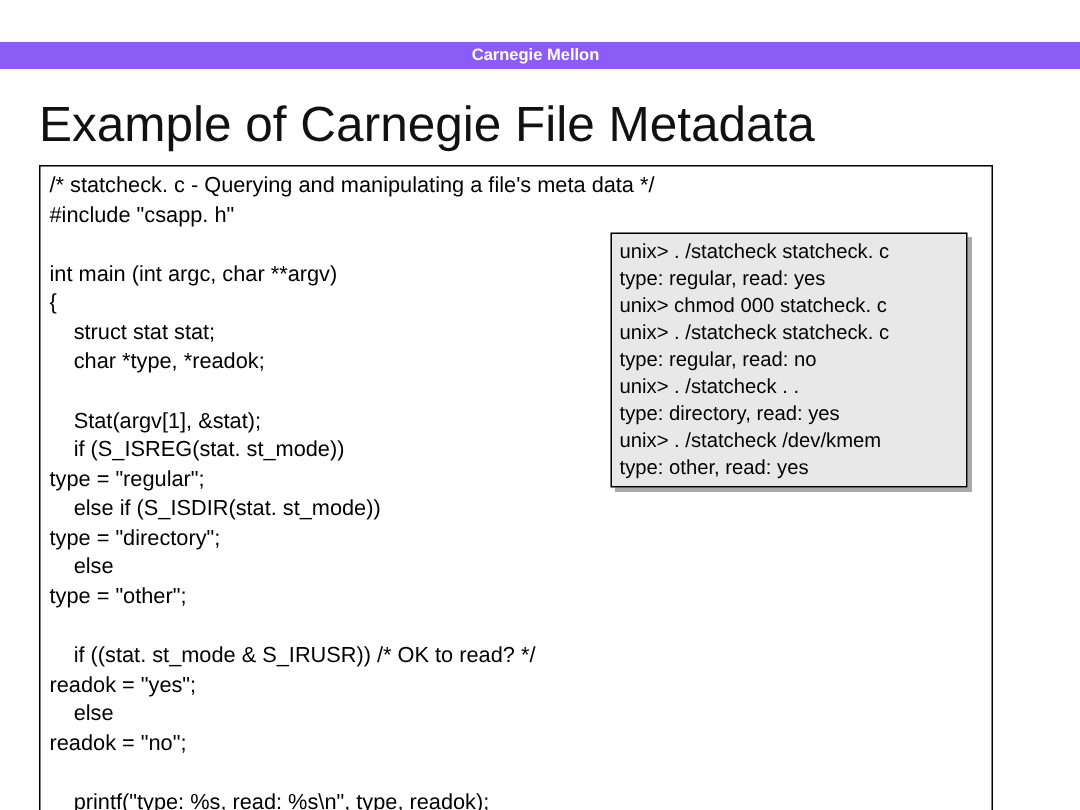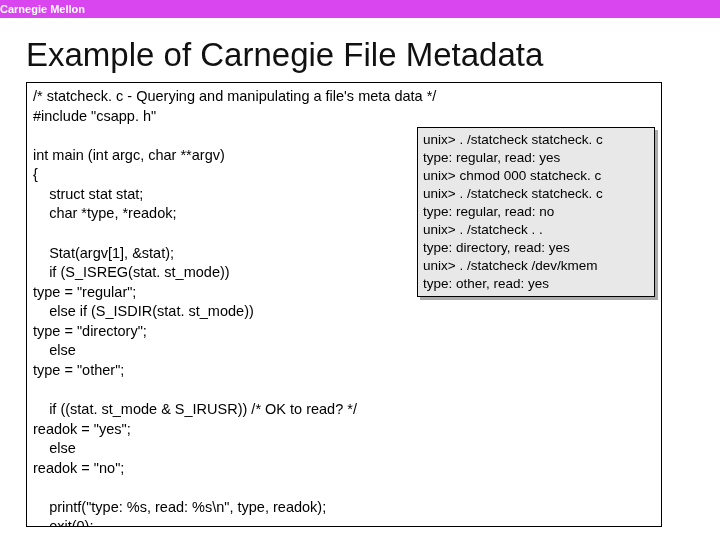--- a/index.html
+++ b/index.html
@@ -5,26 +5,27 @@
   html, body {
     margin: 0;
     padding: 0;
     width: 720px;
     height: 540px;
     font-family: Arial, Helvetica, sans-serif;
     background: #ffffff;
     overflow: hidden;
   }
   .top-bar {
-    background: #d946ef;
+    background: #8b5cf6;
     height: 18px;
     display: flex;
-    justify-content: flex-start;
+    justify-content: center;
     align-items: center;
     padding-right: 6px;
+    margin-top: 28px;
   }
   .top-bar span {
     color: #ffffff;
     font-size: 11px;
     font-weight: bold;
   }
   .title {
     font-size: 33px;
     font-weight: normal;
     color: #111;
@@ -52,21 +53,21 @@
   .code-box pre {
     margin: 0;
     white-space: pre-wrap;
     font-family: Arial, Helvetica, sans-serif;
     font-size: 14.5px;
     line-height: 1.35;
   }
   .output-box {
     position: absolute;
     top: 44px;
-    right: 6px;
+    right: 16px;
     width: 226px;
     border: 1px solid #000;
     background: #e8e8e8;
     box-shadow: 3px 3px 0 #aaa;
     padding: 3px 5px 3px 5px;
     font-size: 13.5px;
     line-height: 1.3;
     font-family: Arial, Helvetica, sans-serif;
     z-index: 2;
   }

